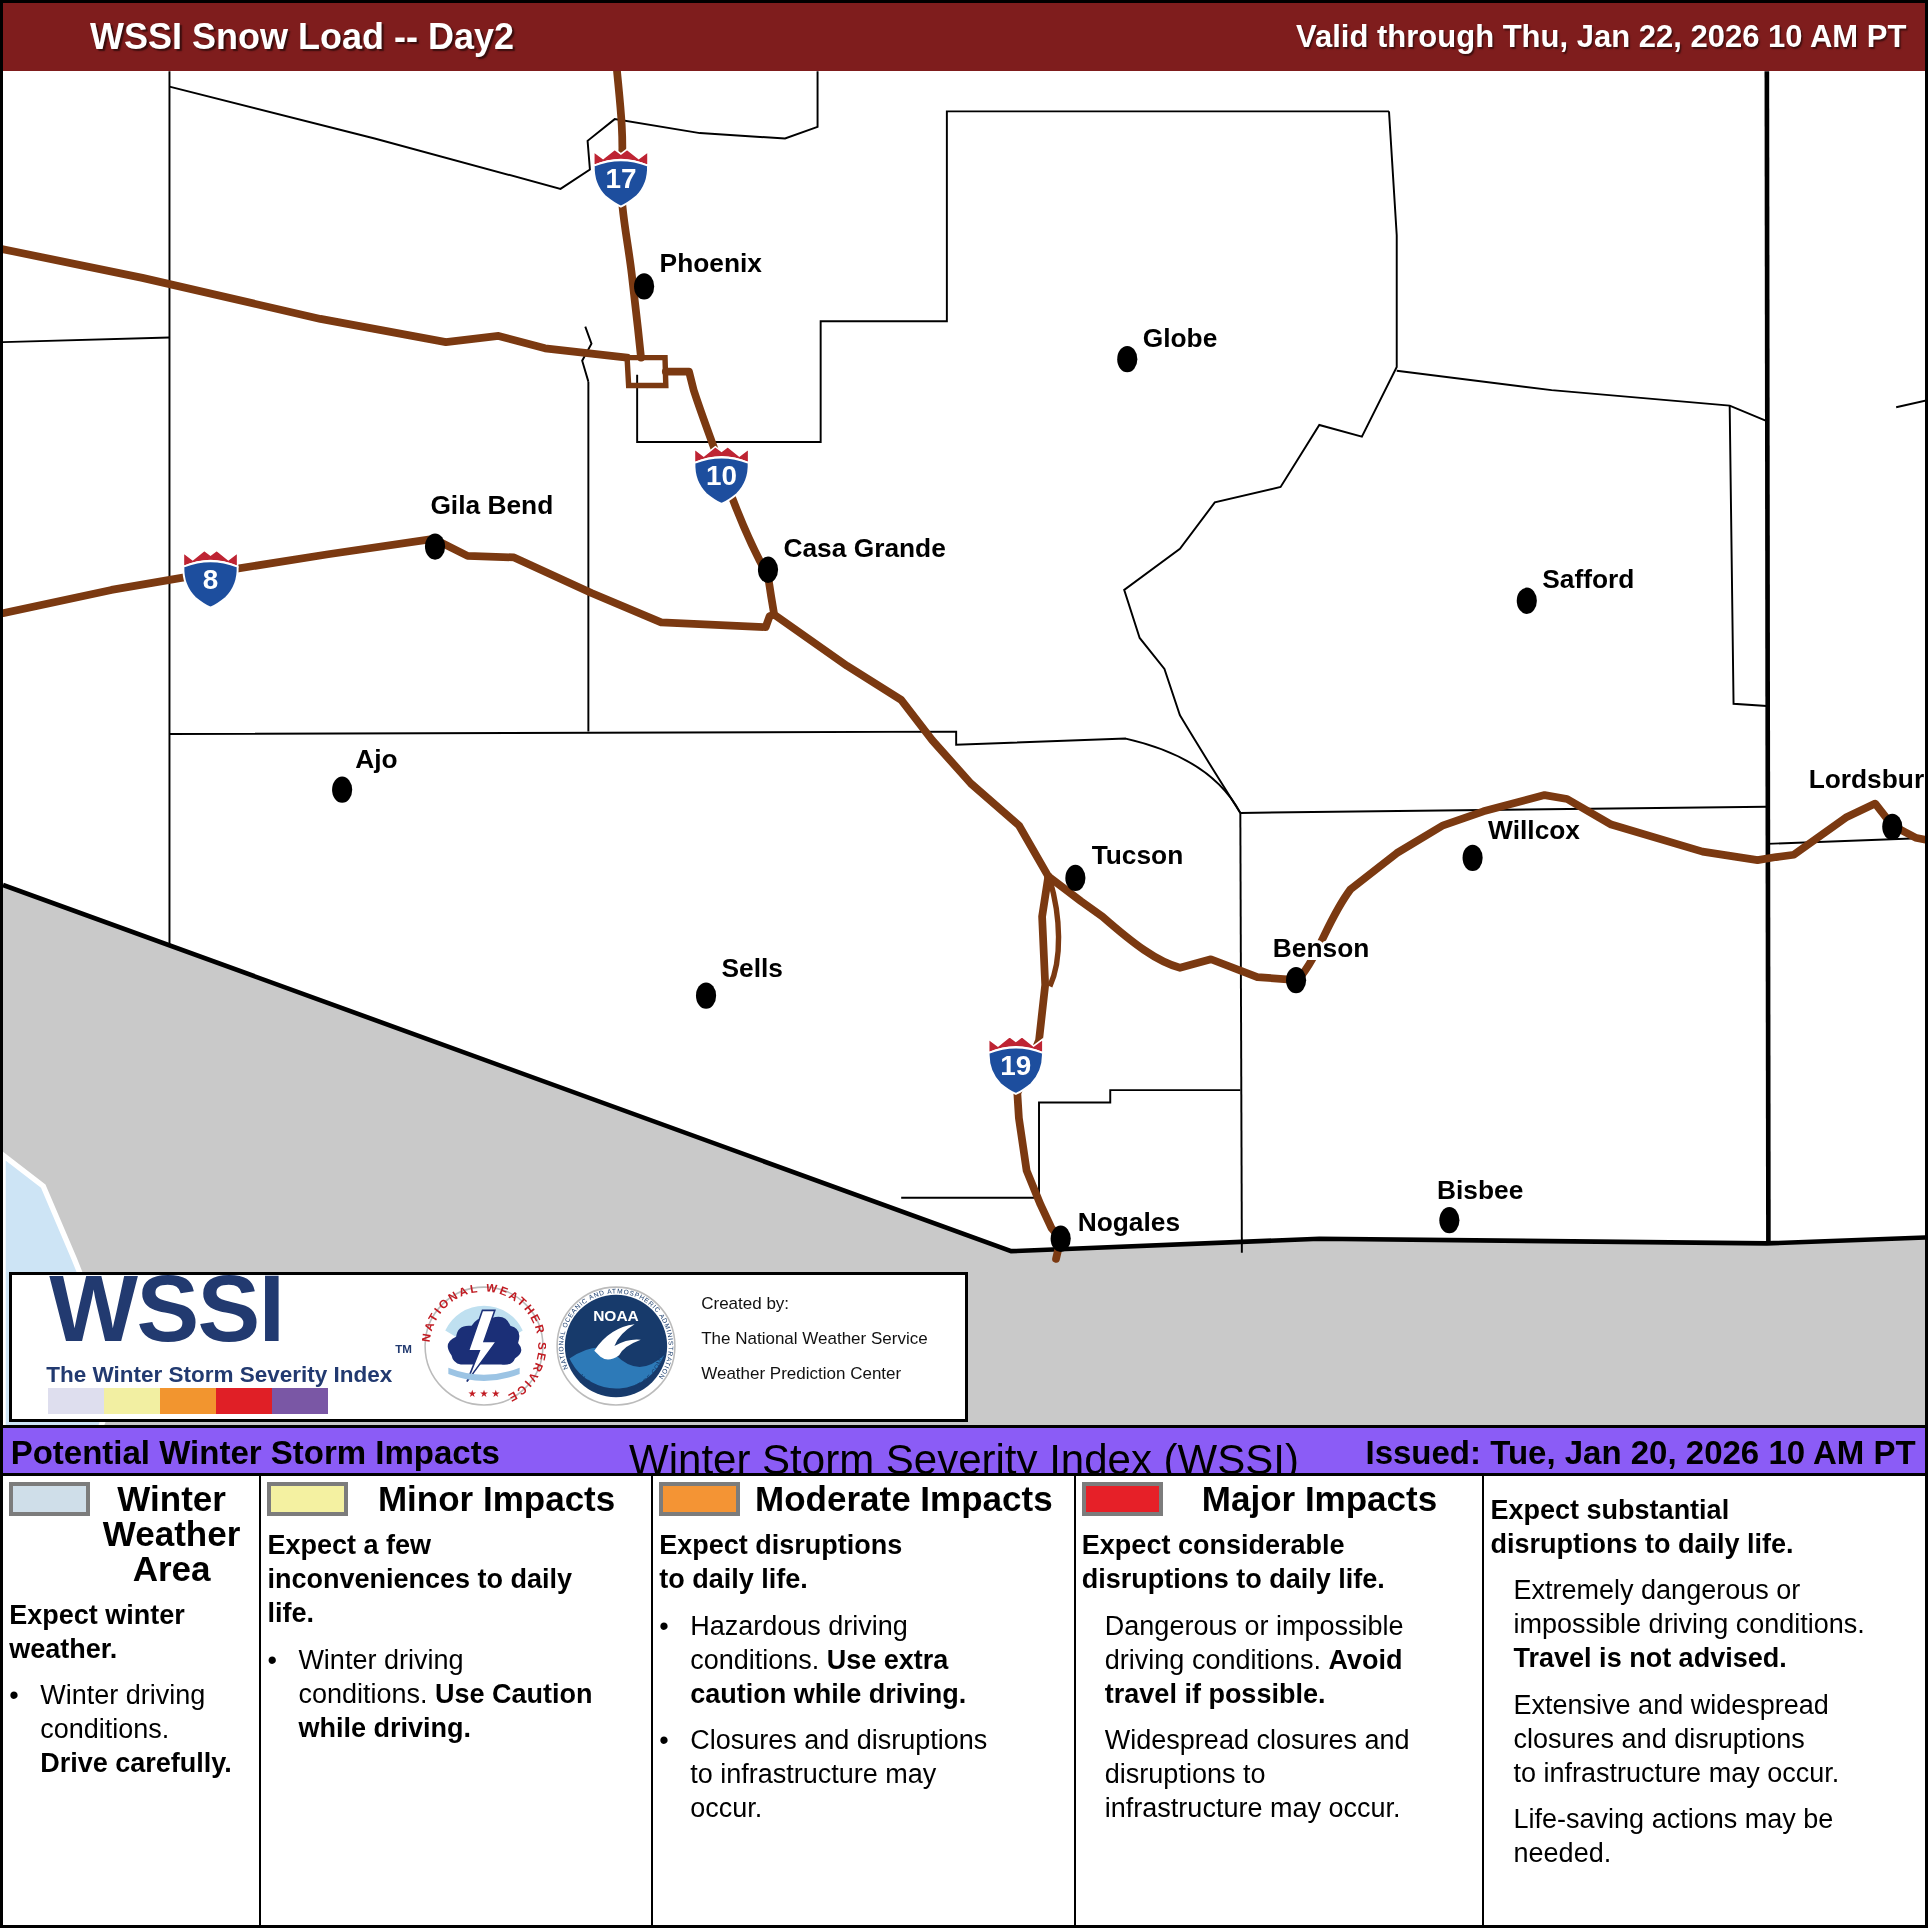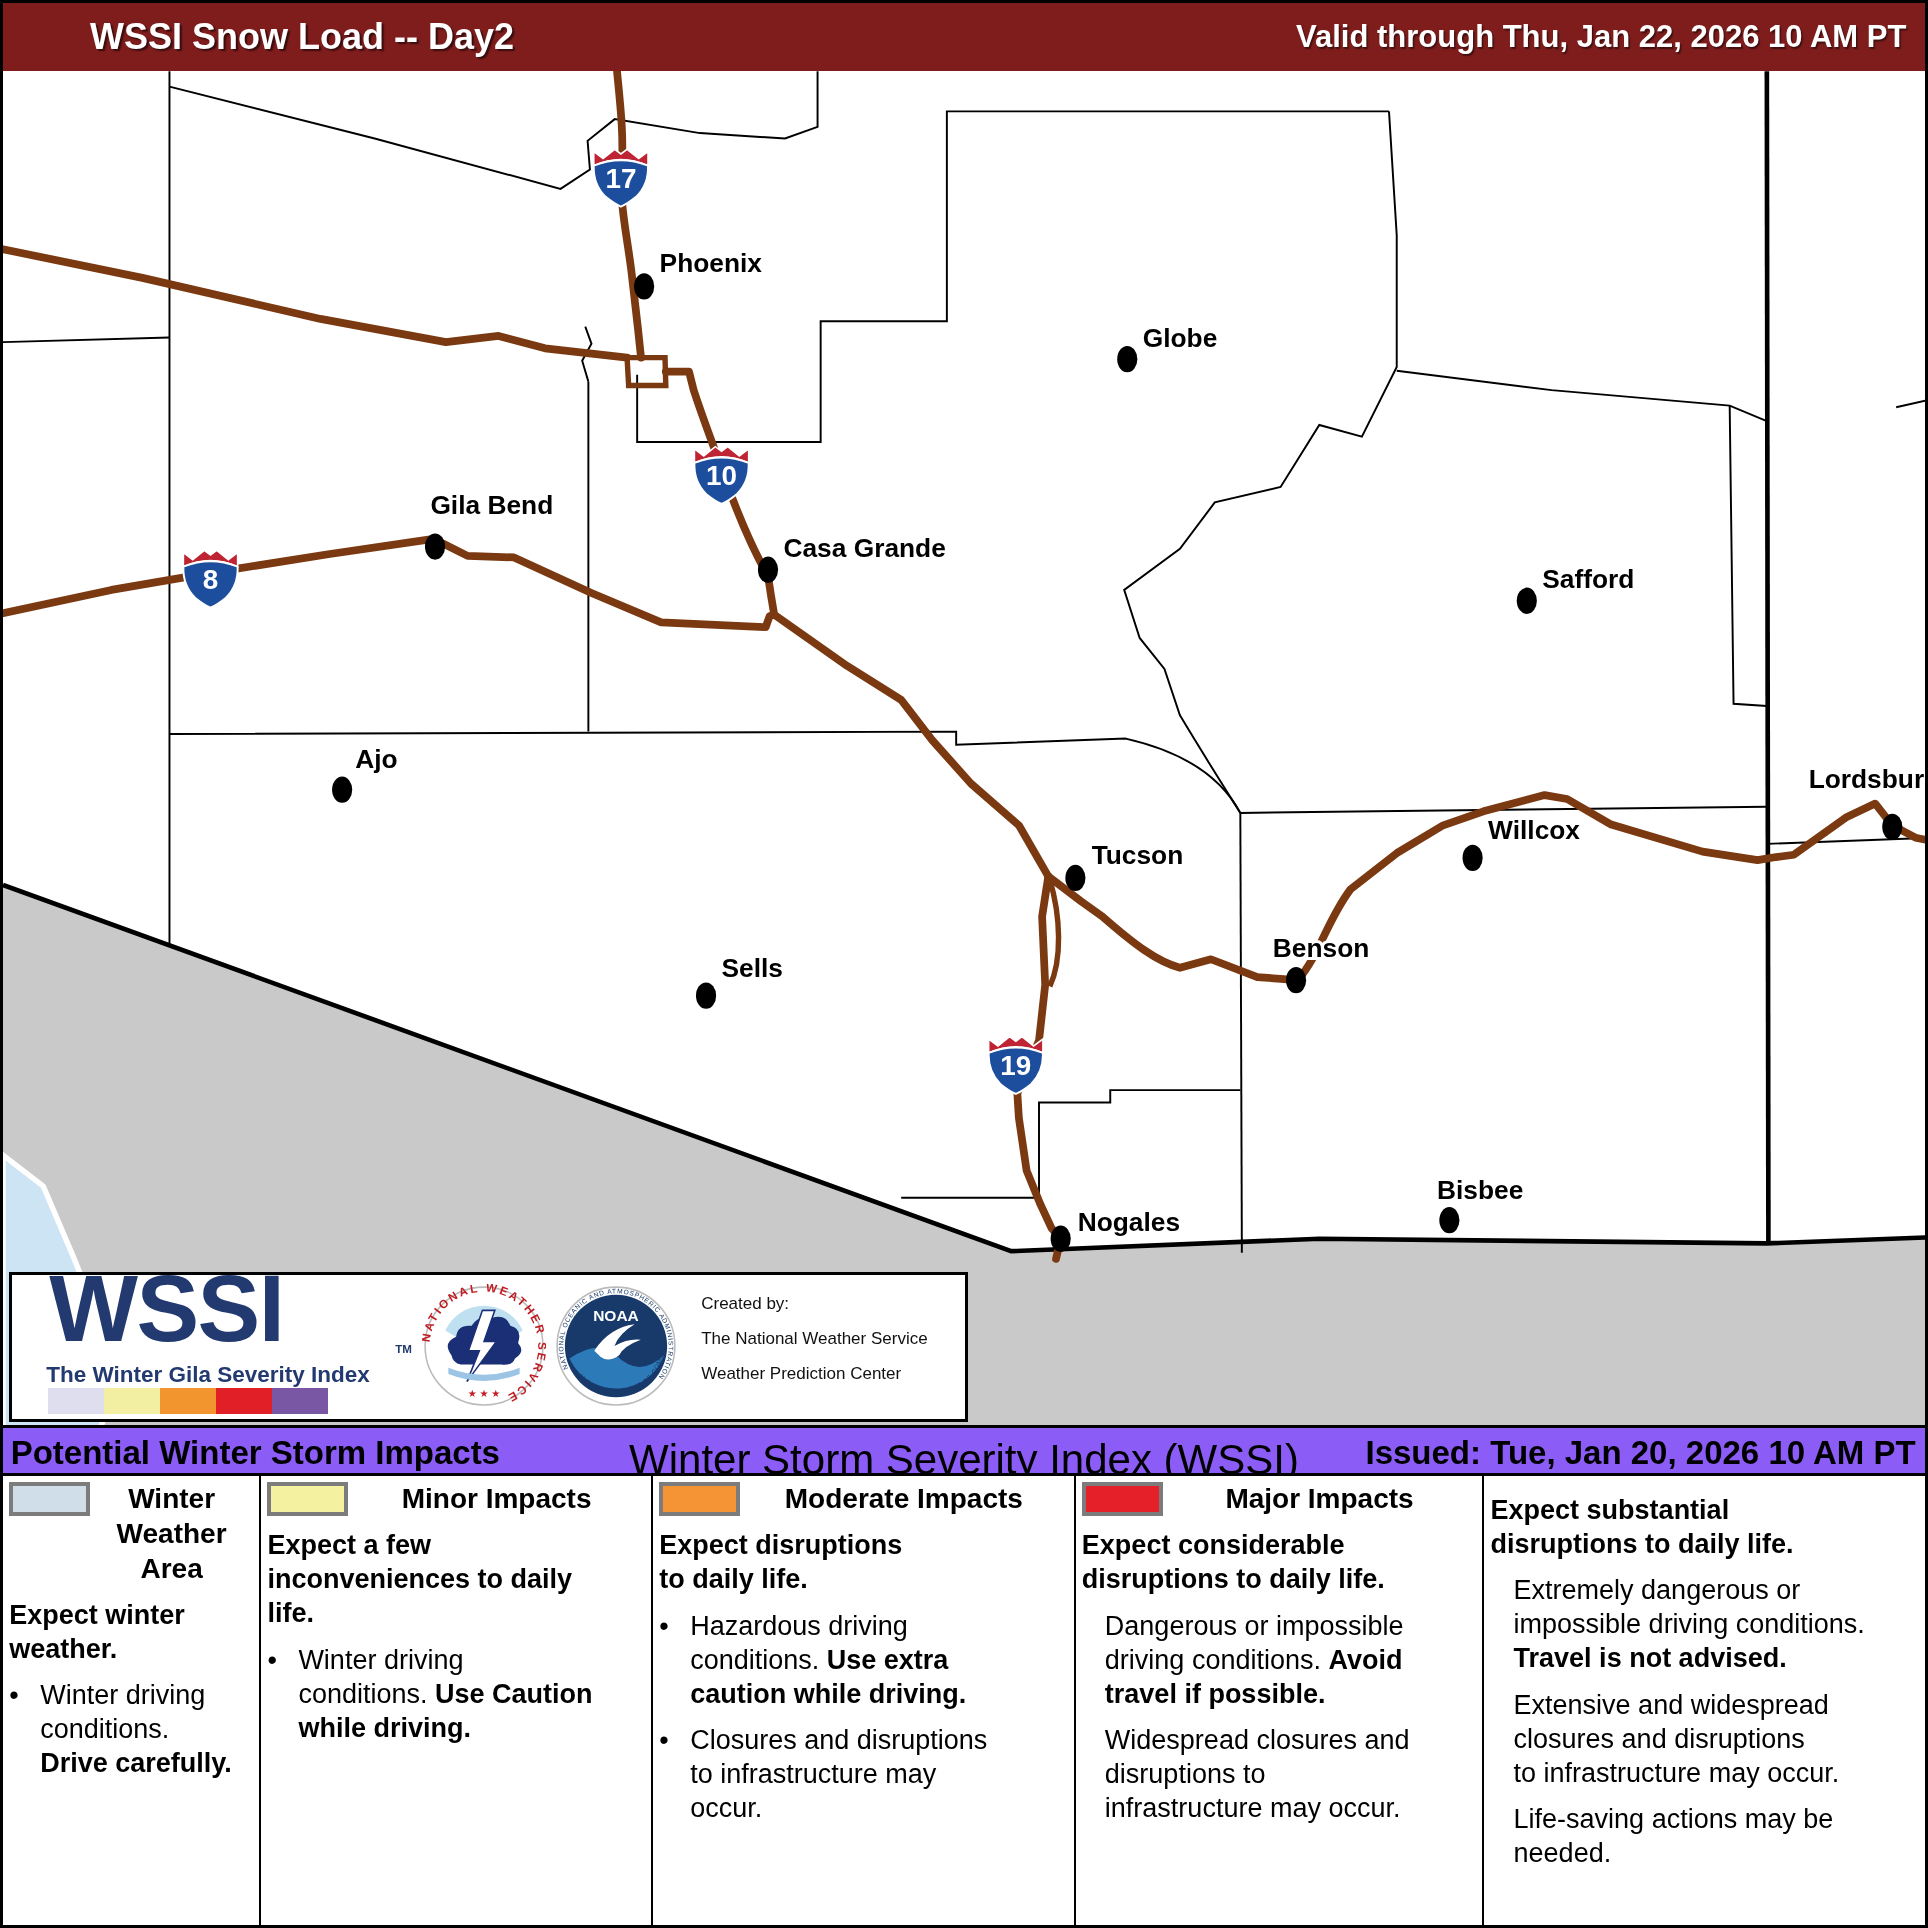--- a/index.html
+++ b/index.html
@@ -38,21 +38,21 @@
            border-top:3.1px solid #000;border-bottom:3.1px solid #000;box-sizing:border-box;}
   #graybar .l{position:absolute;left:7.7px;top:6.2px;font-size:33px;font-weight:bold;color:#000;}
   #graybar .c{position:absolute;left:0;width:100%;text-align:center;top:7.7px;font-size:42px;color:#000;}
   #graybar .r{position:absolute;right:9.3px;top:6.2px;font-size:33px;font-weight:bold;color:#000;}
   
   #legend{position:absolute;left:0;top:1473px;width:100%;height:452px;display:flex;background:#fff;}
   .col{position:relative;box-sizing:border-box;border-right:2.3px solid #000;padding:4.6px 6.2px 0 6.2px;}
   .col:last-child{border-right:none;}
   .headrow{display:flex;align-items:flex-start;}
   .swatch{flex:0 0 81px;height:34px;border:4.6px solid #7C7C7C;box-sizing:border-box;margin-top:1.5px;}
-  .heading{flex:1;text-align:center;font-size:28px;font-weight:bold;line-height:35px;color:#000;}
+  .heading{flex:1;text-align:center;font-size:35px;font-weight:bold;line-height:35px;color:#000;}
   .paras{margin-top:7.7px;}
   .para{margin-top:12.4px;}
   .pline{font-size:27px;line-height:34px;color:#000;white-space:nowrap;}
   .pline b{font-weight:bold;}
   .bullet .pline{padding-left:31px;}
   .bullet .pline.lead{padding-left:0;}
   .bdot{display:inline-block;width:31px;}
   .indent .pline{padding-left:23px;}
 </style>
 </head>
@@ -153,21 +153,21 @@
 </svg>
 
 <div id="hdr">
   <span class="title">WSSI Snow Load -- Day2</span>
   <span class="valid">Valid through Thu, Jan 22, 2026 10 AM PT</span>
 </div>
 
 <div id="wssibox">
   <div id="wssitxt">WSSI</div>
   <div id="wssitm">TM</div>
-  <div id="tagline">The Winter Gila Severity Index</div>
+  <div id="tagline">The Winter Storm Severity Index</div>
   <div id="cbar">
         <div style="background: rgb(222, 222, 238);"></div>
         <div style="background: rgb(242, 239, 162);"></div>
         <div style="background: rgb(242, 149, 47);"></div>
         <div style="background: rgb(224, 31, 38);"></div>
         <div style="background: rgb(122, 87, 165);"></div>
       </div>
 
   <svg class="logosvg" style="left:410px;" width="124" height="124" viewBox="0 0 160 160">
     <circle cx="80" cy="80" r="76" fill="#fff" stroke="#bbb" stroke-width="2"></circle>

